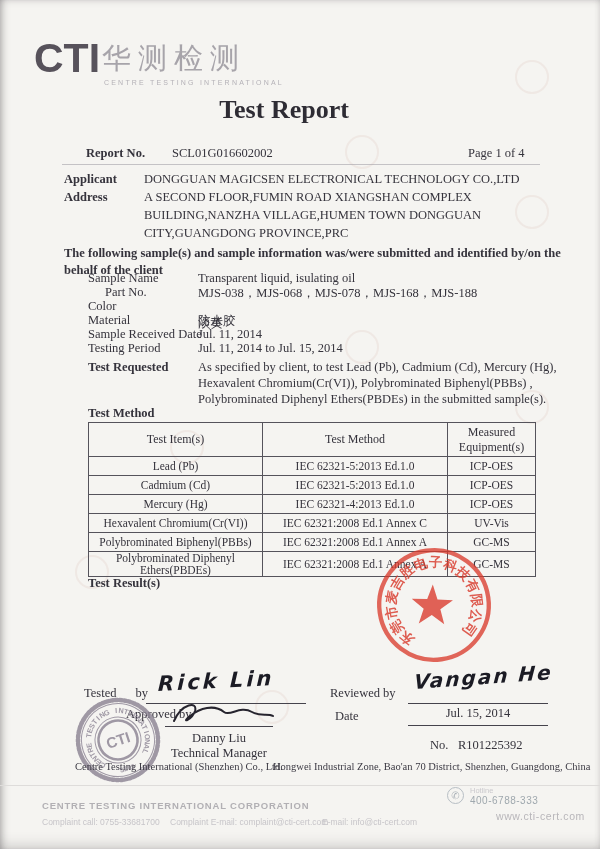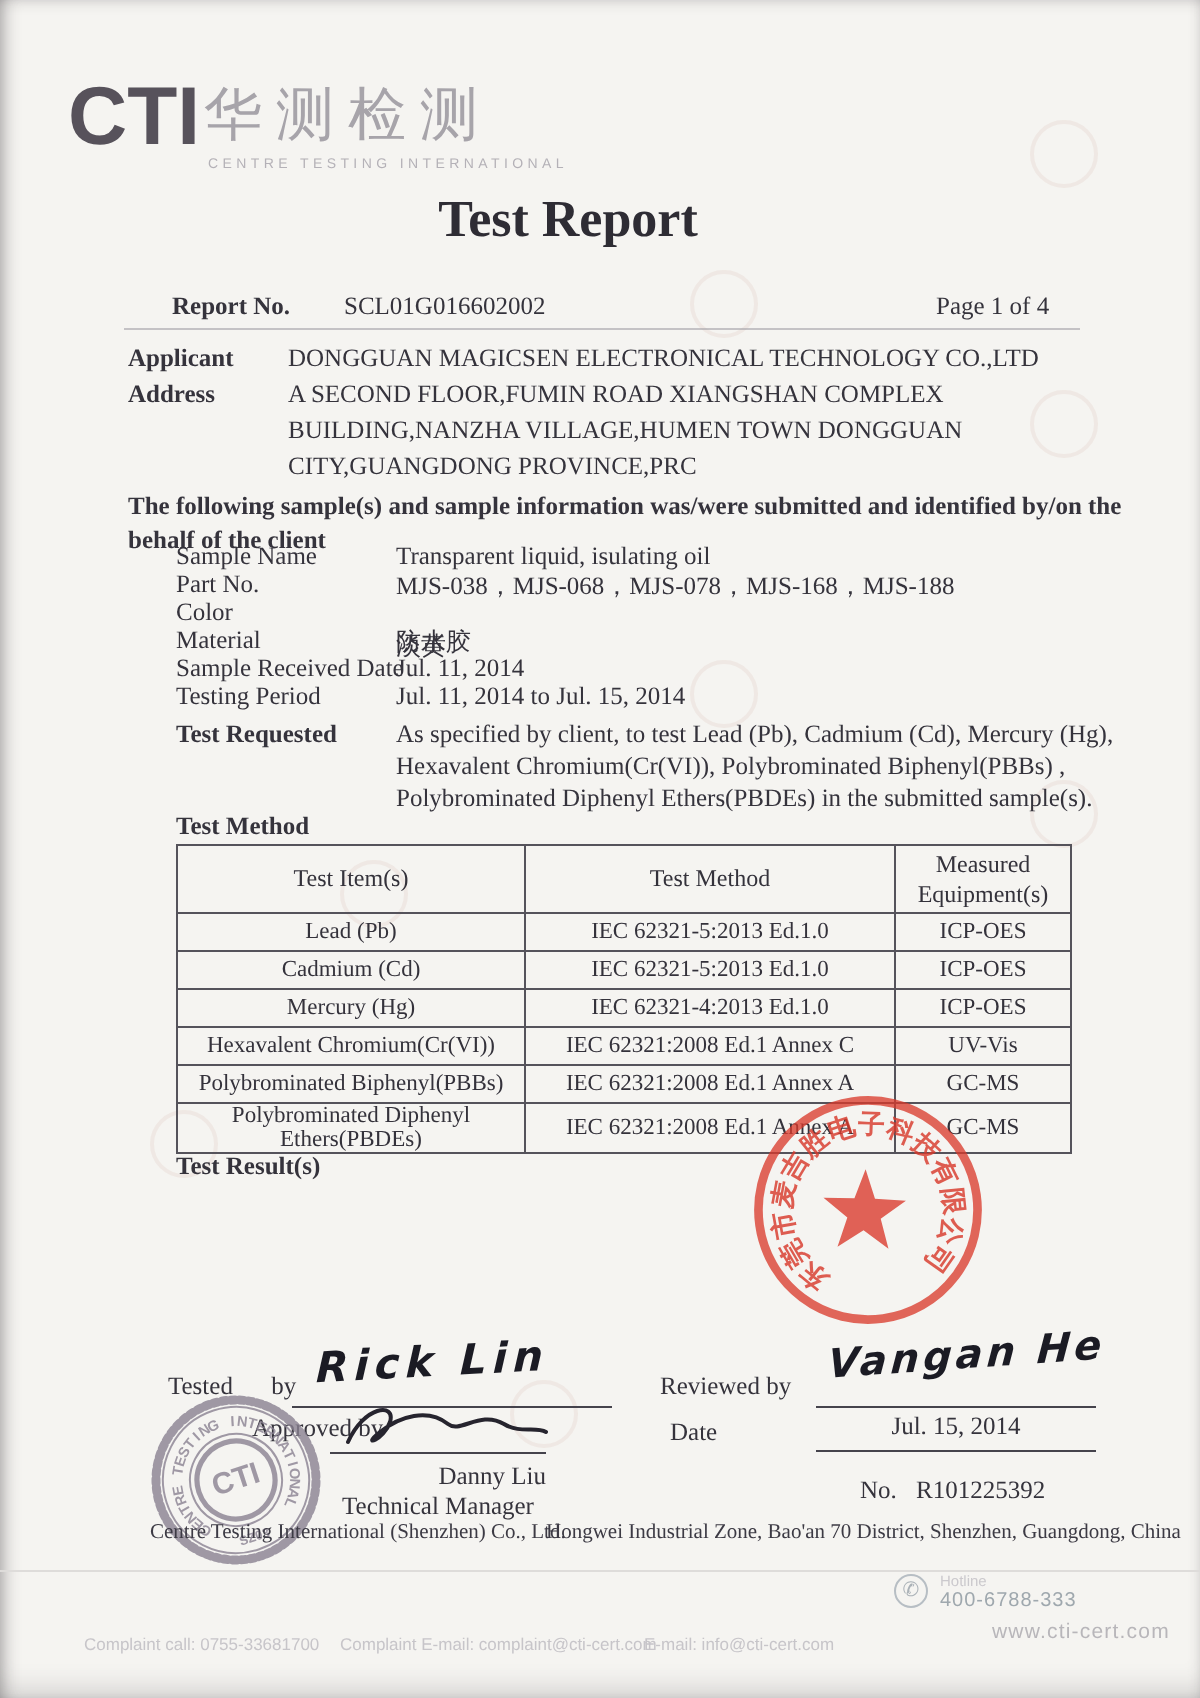--- a/index.html
+++ b/index.html
@@ -70,21 +70,21 @@
   <div class="abs b fs12" style="left:64px;top:190px;">Address</div>
   <div class="abs fs12" style="left:144px;top:190px;">A SECOND FLOOR,FUMIN ROAD XIANGSHAN COMPLEX</div>
   <div class="abs fs12" style="left:144px;top:208px;">BUILDING,NANZHA VILLAGE,HUMEN TOWN DONGGUAN</div>
   <div class="abs fs12" style="left:144px;top:226px;">CITY,GUANGDONG PROVINCE,PRC</div>
 
   <div class="abs b fs12" style="left:64px;top:246px;">The following sample(s) and sample information was/were submitted and identified by/on the</div>
   <div class="abs b fs12" style="left:64px;top:263px;text-align:right;">behalf of the client</div>
 
   <div class="abs fs12" style="left:88px;top:271px;">Sample Name</div>
   <div class="abs fs12" style="left:198px;top:271px;">Transparent liquid, isulating oil</div>
-  <div class="abs fs12" style="left:88px;top:285px;">Part No.</div>
+  <div class="abs fs12" style="left:105px;top:285px;">Part No.</div>
   <div class="abs fs12" style="left:198px;top:285px;">MJS-038，MJS-068，MJS-078，MJS-168，MJS-188</div>
   <div class="abs fs12" style="left:88px;top:299px;">Color</div>
   <div class="abs fs12" style="left:198px;top:299px;margin-top:16px;">淡黄</div>
   <div class="abs fs12" style="left:88px;top:313px;">Material</div>
   <div class="abs fs12" style="left:198px;top:313px;">防水胶</div>
   <div class="abs fs12" style="left:88px;top:327px;">Sample Received Date</div>
   <div class="abs fs12" style="left:198px;top:327px;">Jul. 11, 2014</div>
   <div class="abs fs12" style="left:88px;top:341px;">Testing Period</div>
   <div class="abs fs12" style="left:198px;top:341px;">Jul. 11, 2014 to Jul. 15, 2014</div>
 
@@ -170,21 +170,21 @@
 
   <div class="abs fs12" style="left:330px;top:686px;">Reviewed by</div>
   <div class="abs sigline" style="left:408px;top:703px;width:140px;"></div>
   <div class="abs hand" style="left:414px;top:665px;font-size:20px;transform:rotate(-4deg) skewX(-8deg);letter-spacing:2px;">Vangan He</div>
 
   <div class="abs fs12" style="left:126px;top:707px;">Approved by</div>
   <div class="abs sigline" style="left:165px;top:726px;width:108px;"></div>
   <svg class="abs" style="left:168px;top:699px;" width="110" height="30" viewBox="0 0 110 30">
     <path d="M6,22 C14,4 30,2 27,12 C24,21 12,25 22,17 C32,9 46,5 56,13 C62,18 72,6 84,13 C92,18 100,14 105,17" fill="none" stroke="#26242e" stroke-width="2" stroke-linecap="round"></path>
   </svg>
-  <div class="abs fs12" style="left:165px;top:731px;width:108px;text-align:right;">Danny Liu</div>
+  <div class="abs fs12" style="left:165px;top:731px;width:108px;text-align:center;">Danny Liu</div>
   <div class="abs fs12" style="left:165px;top:746px;width:108px;text-align:center;">Technical Manager</div>
 
   <svg class="abs" style="left:68px;top:690px;opacity:.8;" width="100" height="100" viewBox="0 0 100 100">
     <g transform="rotate(-18 50 50)">
       <circle cx="50" cy="50" r="40" fill="none" stroke="#8a8292" stroke-width="4.5" stroke-dasharray="2.3 2.1" stroke-linecap="round"></circle>
       <circle cx="50" cy="50" r="36.5" fill="none" stroke="#8a8292" stroke-width="1"></circle>
       <circle cx="50" cy="50" r="19.5" fill="none" stroke="#8a8292" stroke-width="2.6"></circle>
       <circle cx="50" cy="50" r="23" fill="none" stroke="#8a8292" stroke-width="1"></circle>
       <text x="50" y="50" text-anchor="middle" dominant-baseline="central" font-family="Liberation Sans, sans-serif" font-weight="bold" font-size="15" fill="#8a8292">CTI</text>
       <g id="cti-ring" fill="#8a8292" font-family="Liberation Sans, sans-serif" font-weight="bold">
@@ -224,20 +224,21 @@
   <div class="abs fs12" style="left:335px;top:709px;">Date</div>
   <div class="abs sigline" style="left:408px;top:725px;width:140px;"></div>
   <div class="abs fs12" style="left:408px;top:706px;width:140px;text-align:center;">Jul. 15, 2014</div>
   <div class="abs fs12" style="left:430px;top:738px;">No.</div>
   <div class="abs fs12" style="left:458px;top:738px;">R101225392</div>
 
   <div class="abs" style="left:75px;top:761px;font-size:10.5px;color:#3c3a44;">Centre Testing International (Shenzhen) Co., Ltd.</div>
   <div class="abs" style="left:273px;top:761px;font-size:10.5px;color:#3c3a44;">Hongwei Industrial Zone, Bao'an 70 District, Shenzhen, Guangdong, China</div>
 
   <div class="abs" style="left:0;top:785px;width:600px;height:1px;background:#dedcda;"></div>
+  <div class="abs sans b footer-gray" style="left:42px;top:800px;font-size:9.5px;letter-spacing:.8px;">CENTRE TESTING INTERNATIONAL CORPORATION</div>
   <div class="abs sans footer-light" style="left:42px;top:817px;font-size:8.5px;">Complaint call: 0755-33681700</div>
   <div class="abs sans footer-light" style="left:170px;top:817px;font-size:8.5px;">Complaint E-mail: complaint@cti-cert.com</div>
   <div class="abs sans footer-light" style="left:322px;top:817px;font-size:8.5px;">E-mail: info@cti-cert.com</div>
 
   <div class="abs phone-icon sans" style="left:447px;top:787px;">✆</div>
   <div class="abs sans" style="left:470px;top:786px;font-size:7.5px;color:#cbc9cd;">Hotline</div>
   <div class="abs sans" style="left:470px;top:795px;font-size:10px;color:#9fa8ae;letter-spacing:.5px;">400-6788-333</div>
   <div class="abs sans" style="left:452px;top:810px;font-size:10.5px;color:#b8b6ba;letter-spacing:.6px;margin-left:44px;">www.cti-cert.com</div>
 
 </div>

